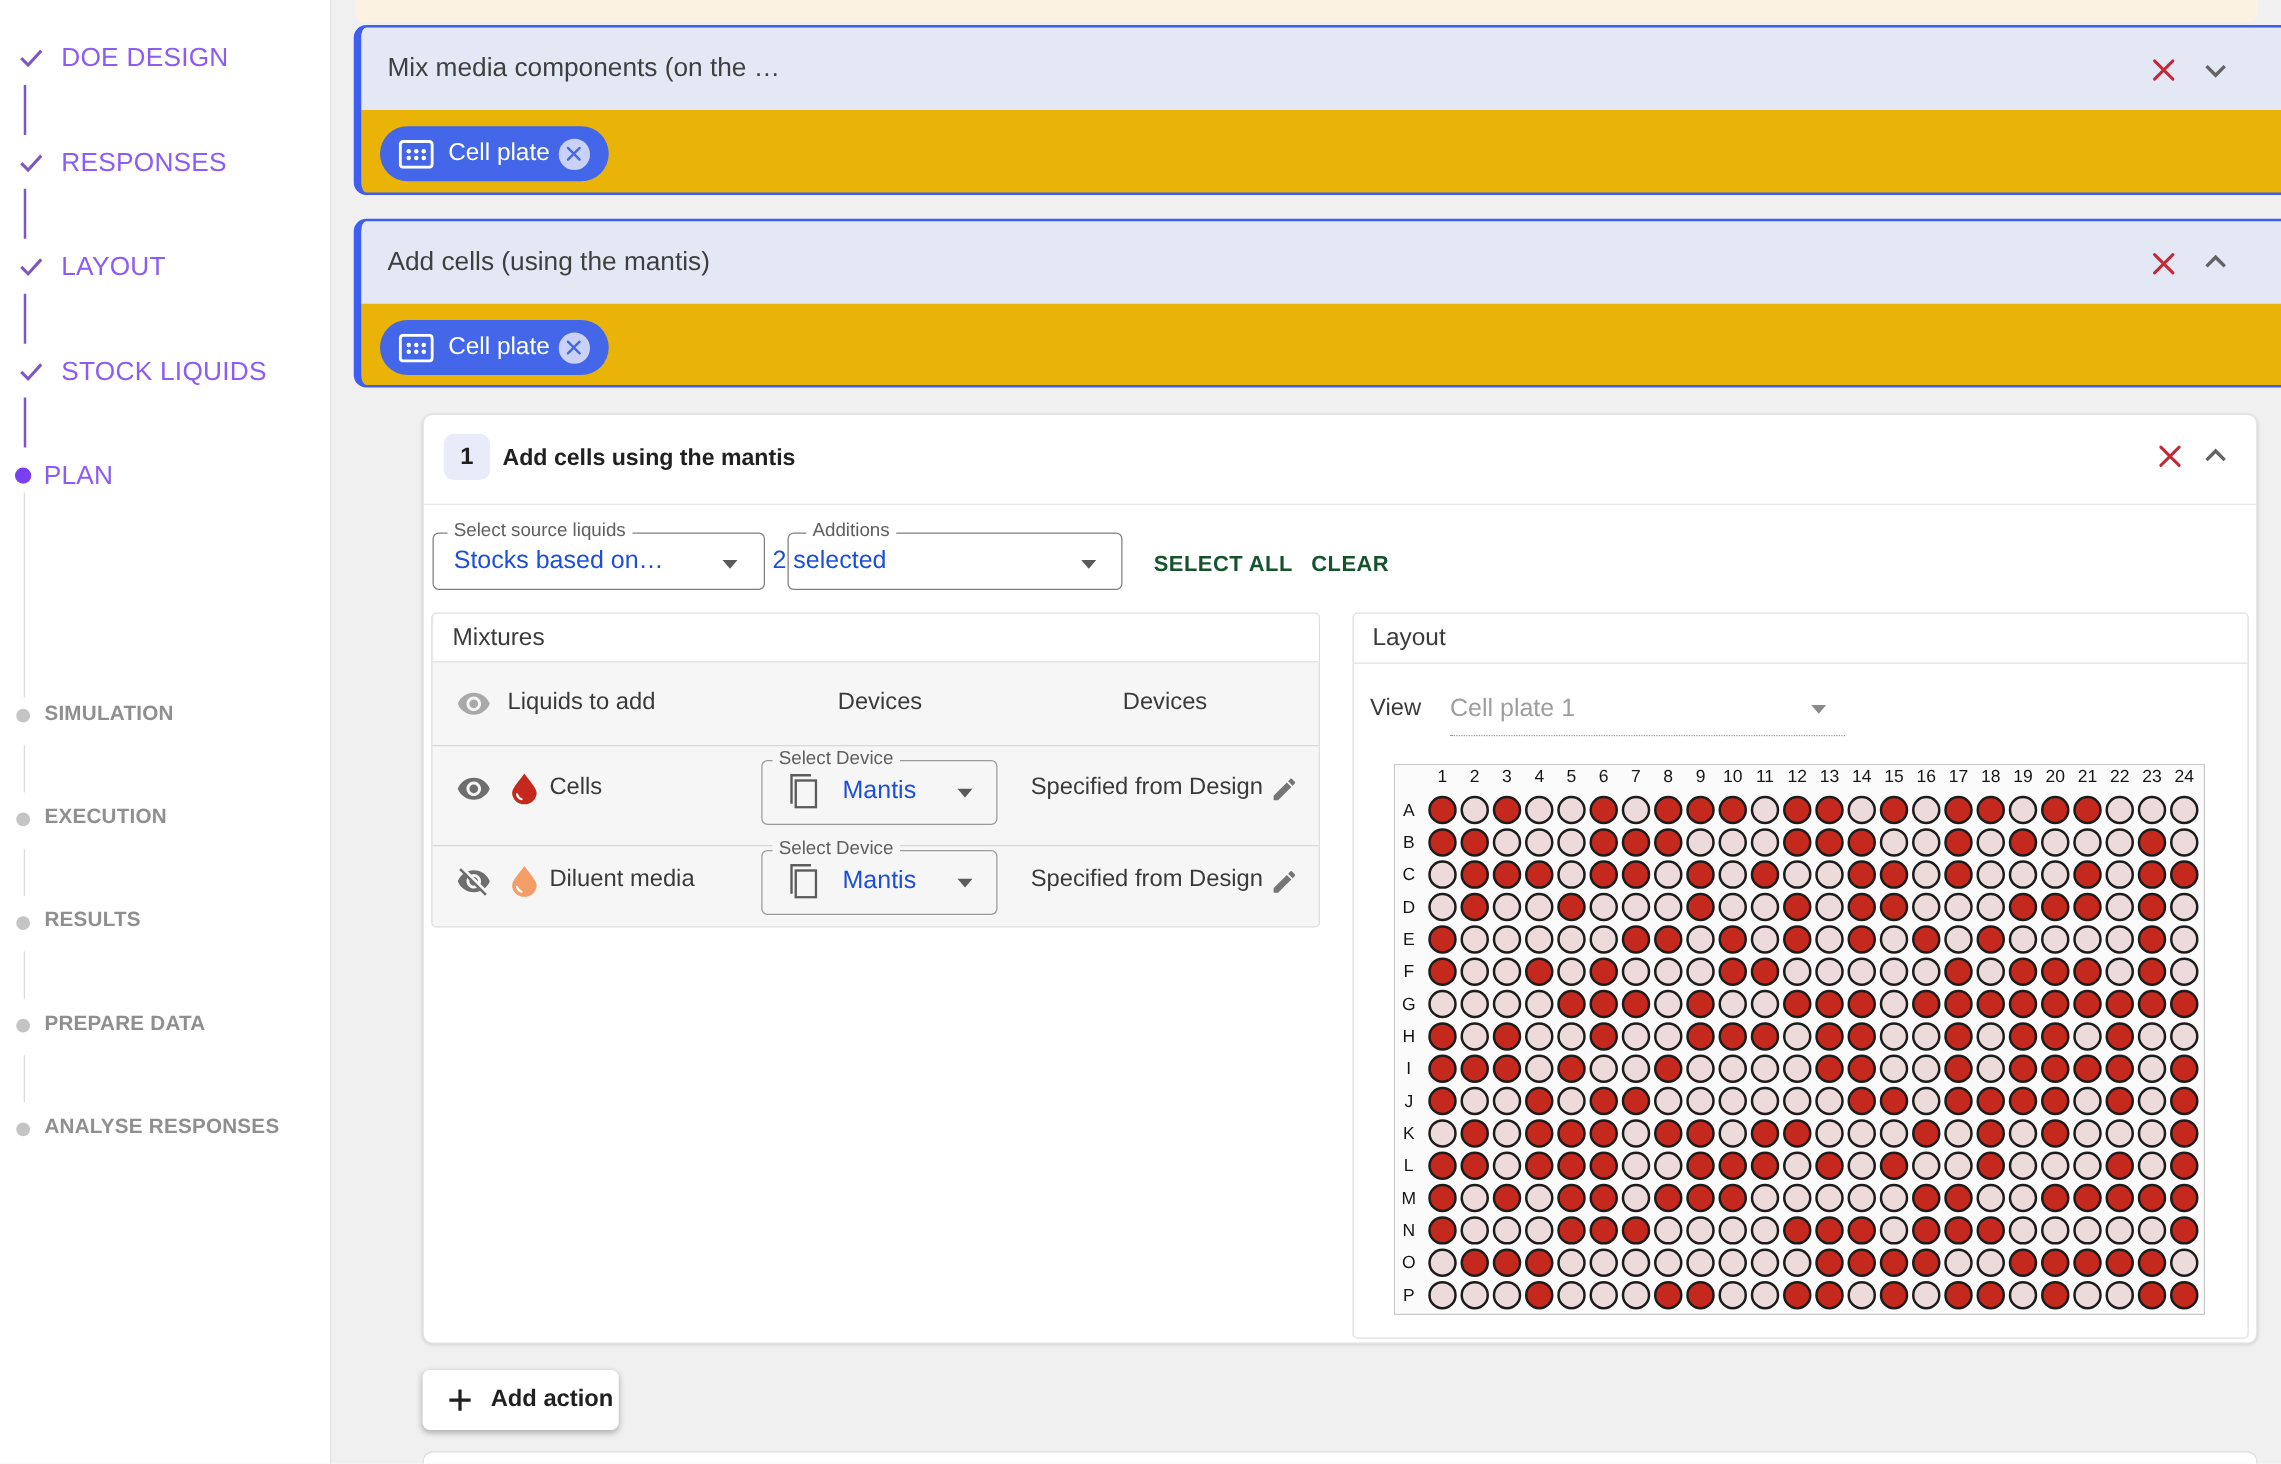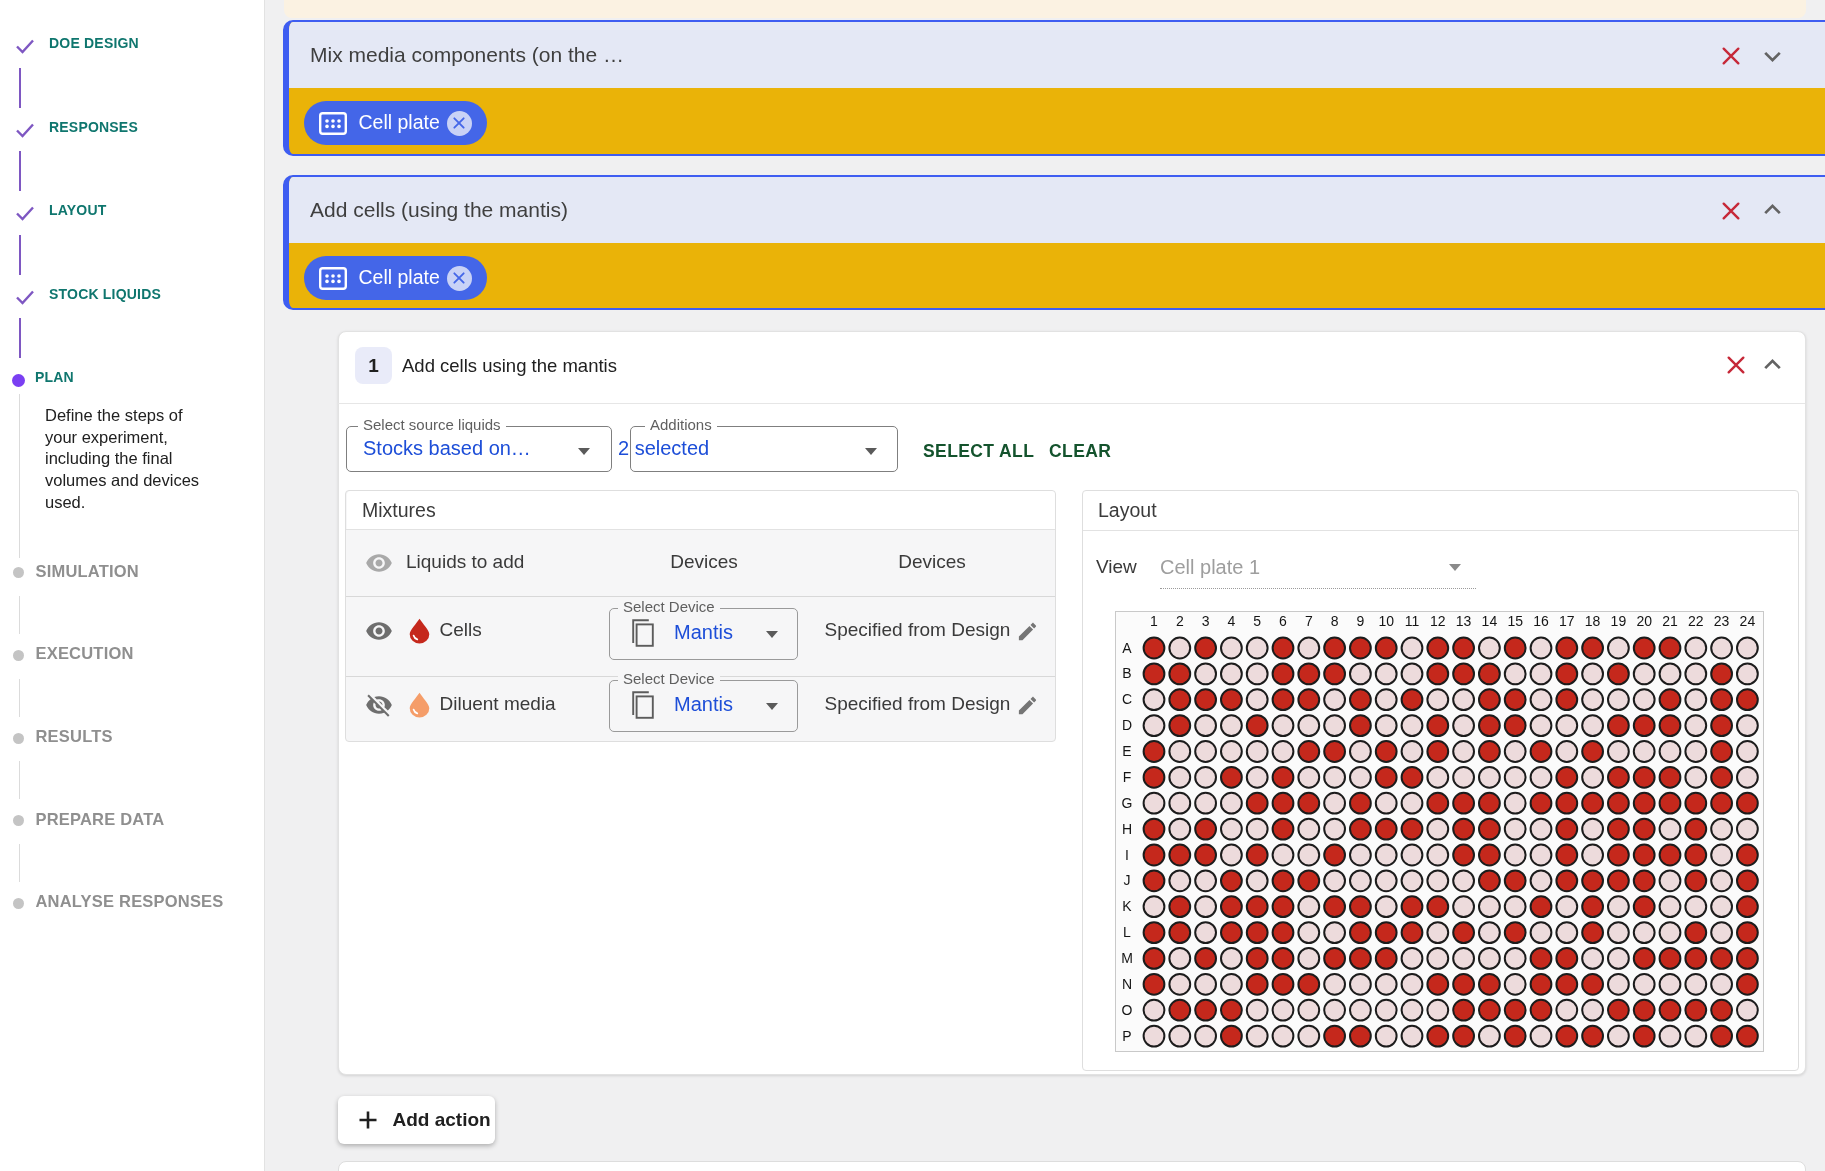--- a/index.html
+++ b/index.html
@@ -1,28 +1,28 @@
 <!DOCTYPE html>
 <html><head><meta charset="utf-8">
 <style>
 * { margin:0; padding:0; box-sizing:border-box; }
 html,body { width:1825px; height:1171px; font-family:"Liberation Sans", sans-serif; }
 body { background:#f0f0f1; position:relative; overflow:hidden; }
 .abs { position:absolute; }
 .sidebar { position:absolute; left:0; top:0; width:265px; height:1171px; background:#fff; border-right:1px solid #e2e2e2; }
-.slab { font-size:14px; font-weight:700; color:#0f766e; letter-spacing:0.2px; }
+.slab { font-size:21px; font-weight:400; color:#8b5cf6; letter-spacing:0.2px; }
 .glab { font-size:16.5px; font-weight:700; color:#8f8f8f; letter-spacing:0.2px; }
 .desc { font-size:16.5px; color:#212121; line-height:21.7px; }
 .bigcard { left:283px; width:1795px; background:#eab308; border:2px solid #3e5df1; border-left:6px solid #3e5df1; border-radius:10px; overflow:hidden; }
 .bigcard .hdr { height:66px; background:#e4e8f5; display:flex; align-items:center; }
 .bigcard .ttl { margin-left:21px; font-size:21px; color:#3f3f3f; }
 .chip { width:183px; height:44px; background:#4466e8; border-radius:22px; }
 .innercard { left:337.5px; top:331px; width:1468px; height:744px; background:#fff; border:1px solid #e2e2e2; border-radius:8px; box-shadow:0 1px 3px rgba(0,0,0,0.13); }
 .badge { left:355px; top:347px; width:37px; height:37px; background:#e9ebf9; border-radius:8px; text-align:center; line-height:37px; font-size:19px; font-weight:700; color:#202020; }
-.ittl { font-size:18.5px; font-weight:400; color:#202020; }
+.ittl { font-size:18.5px; font-weight:700; color:#202020; }
 .flabel { font-size:15px; color:#5f5f5f; }
 .val { font-size:20px; color:#1d4ed8;text-align:center; }
 .blink { font-size:17.5px; font-weight:700; color:#14532d; letter-spacing:0.4px; }
 .panel { background:#f6f6f7; border:1px solid #dedede; border-radius:4px; }
 .ptitle { font-size:19.5px; color:#3b3b3b; }
 .cell { font-size:19px; color:#3a3a3a; }
 .pn, .pl { font-size:14px; fill:#151515; text-anchor:middle; }
 .addbtn { left:337.5px; top:1096px; width:157px; height:48px; background:#fff; border-radius:6px; box-shadow:0 2px 5px rgba(0,0,0,0.28); display:flex; align-items:center; padding-left:20px; color:#202020; }
 </style></head>
 <body>
@@ -42,21 +42,20 @@
     <svg class="abs" style="left:13px;top:284.5px" width="24" height="24" viewBox="0 0 24 24">
       <path d="M4 12.5 L9.5 18 L20 6.5" fill="none" stroke="#7e57c2" stroke-width="2.4"></path>
     </svg>
     <div class="abs slab" style="left:49px;top:285.5px">STOCK LIQUIDS</div>
     <div class="abs" style="left:18.5px;top:67.5px;width:2px;height:40px;background:#7e57c2"></div>
     <div class="abs" style="left:18.5px;top:151px;width:2px;height:40px;background:#7e57c2"></div>
     <div class="abs" style="left:18.5px;top:234.5px;width:2px;height:40px;background:#7e57c2"></div>
     <div class="abs" style="left:18.5px;top:318px;width:2px;height:40px;background:#7e57c2"></div>
     <div class="abs" style="left:12px;top:373.5px;width:13px;height:13px;border-radius:50%;background:#7a3ff2"></div>
     <div class="abs slab" style="left:35px;top:369px">PLAN</div>
-    <div class="abs desc" style="left:45px;top:405px;white-space:nowrap">Define the steps of<br>your experiment,<br>including the final<br>volumes and devices<br>used.</div>
     <div class="abs" style="left:18.5px;top:394px;width:1.5px;height:164px;background:#dbdbdb"></div>
     <div class="abs" style="left:12.5px;top:567.3px;width:11px;height:11px;border-radius:50%;background:#c4c4c4"></div>
     <div class="abs glab" style="left:35.5px;top:561.8px">SIMULATION</div>
     <div class="abs" style="left:12.5px;top:649.9px;width:11px;height:11px;border-radius:50%;background:#c4c4c4"></div>
     <div class="abs glab" style="left:35.5px;top:644.4px">EXECUTION</div>
     <div class="abs" style="left:12.5px;top:732.5px;width:11px;height:11px;border-radius:50%;background:#c4c4c4"></div>
     <div class="abs glab" style="left:35.5px;top:727px">RESULTS</div>
     <div class="abs" style="left:12.5px;top:815.1px;width:11px;height:11px;border-radius:50%;background:#c4c4c4"></div>
     <div class="abs glab" style="left:35.5px;top:809.6px">PREPARE DATA</div>
     <div class="abs" style="left:12.5px;top:897.7px;width:11px;height:11px;border-radius:50%;background:#c4c4c4"></div>

